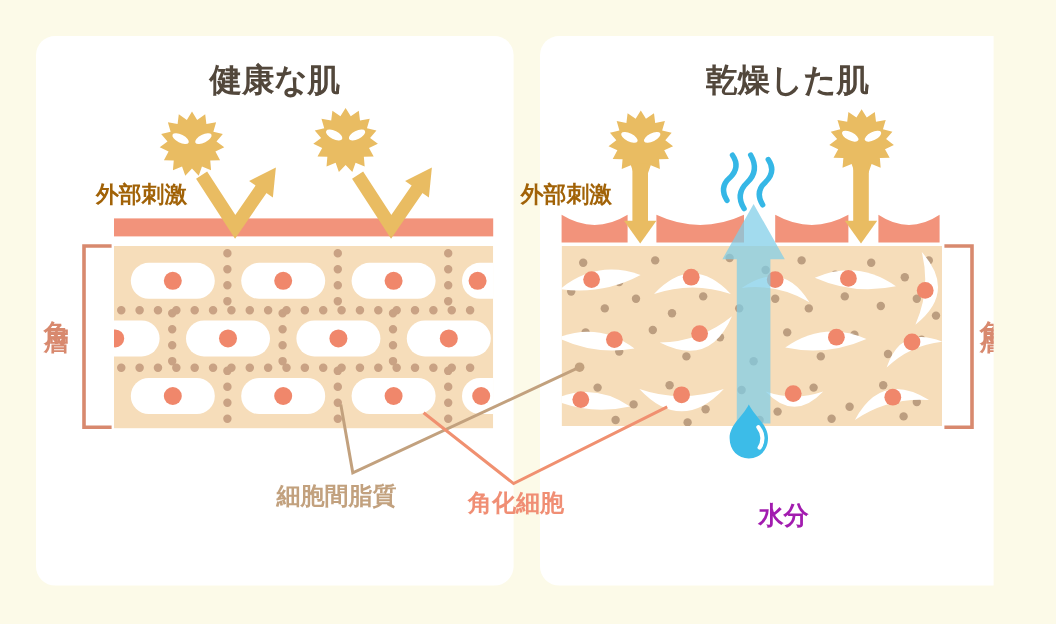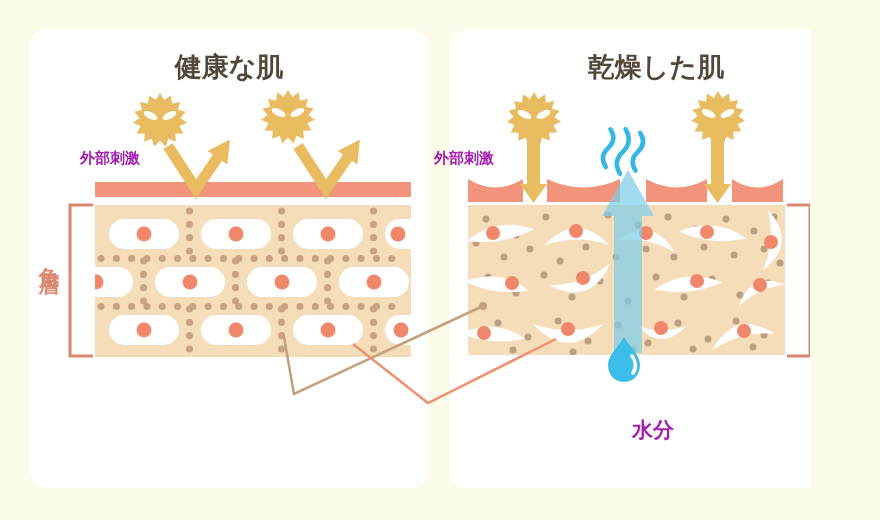--- a/index.html
+++ b/index.html
@@ -1,24 +1,24 @@
 <!DOCTYPE html>
 <html><head>
 <meta charset="utf-8">
 <style>
   html,body{margin:0;padding:0;background:#FCFAE8;}
-  .canvas{position:relative;width:766px;height:520px;background:#FCFAE8;overflow:hidden;
-          font-family:Liberation Mono, monospace;padding-left:44px;}
+  .canvas{position:relative;width:828px;height:520px;background:#FCFAE8;overflow:hidden;
+          font-family:Liberation Serif, serif;}
   .panel{position:absolute;top:30px;height:458px;background:#FFFFFF;border-radius:16px;}
   #panel-healthy{left:30px;width:398px;}
   #panel-dry{left:450px;width:400px;}
   svg#art{position:absolute;left:0;top:0;}
   .label{position:absolute;font-weight:700;white-space:nowrap;}
   .title{font-size:27px;color:#52473B;text-align:center;}
-  .stim{font-size:15px;color:#a21caf;}
+  .stim{font-size:19px;color:#a16207;}
   .stratum{font-size:21px;color:#D8896E;writing-mode:vertical-rl;text-orientation:upright;letter-spacing:7px;}
   .lipid{font-size:20px;color:#C2A17E;text-align:center;line-height:23px;}
   .kera{font-size:20px;color:#F08E74;}
   .moist{font-size:21px;color:#a21caf;text-align:right;}
 </style>
 </head>
 <body>
 
 <div class="canvas">
 
@@ -230,17 +230,19 @@
   <div class="label title" style="left:30px;top:49px;width:398px;">健康な肌</div>
   <div class="label title" style="left:456px;top:49px;width:400px;">乾燥した肌</div>
 
   <div class="label stim" style="left:80px;top:149px;">外部刺激</div>
   <div class="label stim" style="left:434px;top:149px;">外部刺激</div>
 
   <div class="label stratum" style="left:33px;top:250px;">角層</div>
   <div class="label stratum" style="left:813px;top:250px;">角層</div>
 
   <div class="label lipid" style="left:183px;top:403px;width:195px;">
+    <div>細胞間脂質</div>
   </div>
 
+  <div class="label kera" style="left:390px;top:406px;">角化細胞</div>
 
   <div class="label moist" style="left:574px;top:416px;width:100px;">水分</div>
 </div>
 
 </body></html>

